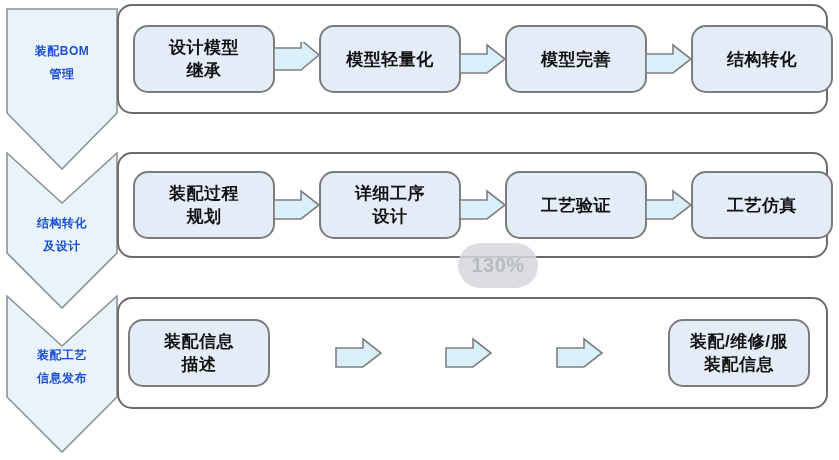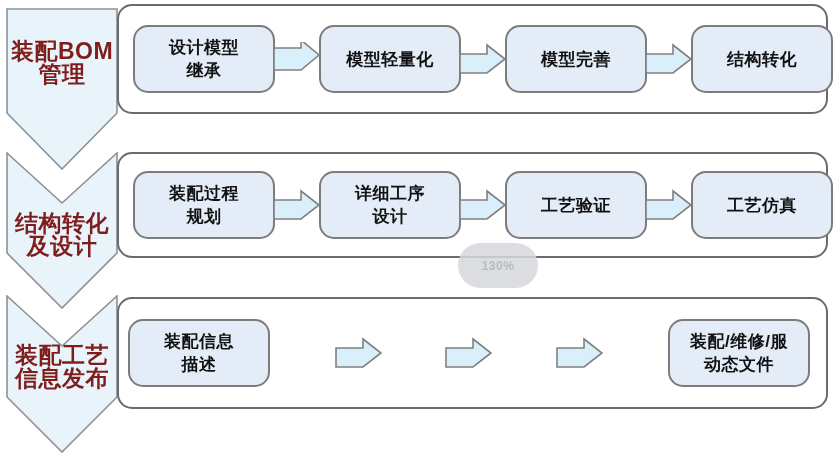--- a/index.html
+++ b/index.html
@@ -3,21 +3,21 @@
 <meta charset="utf-8">
 <style>
   html,body{margin:0;padding:0;background:#ffffff;}
   .canvas{
     position:relative;width:839px;height:460px;background:#ffffff;overflow:hidden;
     font-family:"Liberation Sans","DejaVu Sans",sans-serif;color:#111;
   }
   .chevron-svg{position:absolute;left:6px;width:112px;}
   .stage-label{
     position:absolute;left:6px;width:112px;text-align:center;
-    font-size:23px;font-weight:bold;line-height:23px;color:#7f1d1d;
+    font-size:12px;font-weight:bold;line-height:23px;color:#1d4ed8;
     white-space:pre-line;letter-spacing:0.5px;
   }
   .lane{
     position:absolute;left:117px;width:711px;box-sizing:border-box;
     background:#ffffff;border:2px solid #6b6b6b;border-radius:15px;
     display:flex;align-items:center;justify-content:space-between;
     padding:0 16px 0 14px;
   }
   .lane-1{top:4px;height:110px;}
   .lane-2{top:152px;height:106px;}
@@ -27,21 +27,21 @@
     background:#e3ecf7;border:2px solid #7c7c7c;border-radius:15px;
     display:flex;align-items:center;justify-content:center;text-align:center;
     font-size:17px;font-weight:bold;line-height:23px;white-space:pre-line;
     letter-spacing:0.5px;
   }
   .arrow{flex:0 0 auto;display:block;margin:0 -2px;}
   .zoom-toast{
     position:absolute;left:458px;top:243px;width:80px;height:45px;
     background:rgba(213,215,218,0.85);border-radius:23px;z-index:10;
     display:flex;align-items:center;justify-content:center;
-    font-size:12px;font-weight:bold;color:#b9bcbf;letter-spacing:0.5px;
+    font-size:20px;font-weight:bold;color:#b9bcbf;letter-spacing:0.5px;
   }
 </style>
 </head>
 <body>
 
 <div class="canvas">
 
   <svg class="chevron-svg" style="top:8px" width="112" height="162" viewBox="0 0 112 162">
     <polygon points="1,1 111,1 111,105 56,161 1,105" fill="#e9f4fa" stroke="#8a9298" stroke-width="1.6"></polygon>
   </svg>
@@ -100,20 +100,20 @@
     <svg class="arrow" width="48" height="34" viewBox="0 0 48 34">
       <polygon points="1,12 28,12 28,3 46,17 28,31 1,31" fill="#d9eff9" stroke="#808080" stroke-width="1.6"></polygon>
     </svg>
     <svg class="arrow" width="48" height="34" viewBox="0 0 48 34">
       <polygon points="1,12 28,12 28,3 46,17 28,31 1,31" fill="#d9eff9" stroke="#808080" stroke-width="1.6"></polygon>
     </svg>
     <svg class="arrow" width="48" height="34" viewBox="0 0 48 34">
       <polygon points="1,12 28,12 28,3 46,17 28,31 1,31" fill="#d9eff9" stroke="#808080" stroke-width="1.6"></polygon>
     </svg>
     <div class="step-box">装配/维修/服
-动态文件</div>
+装配信息</div>
   </div>
 
   <div class="zoom-toast">
     <span>130%</span>
   </div>
 
 </div>
 
 </body></html>

